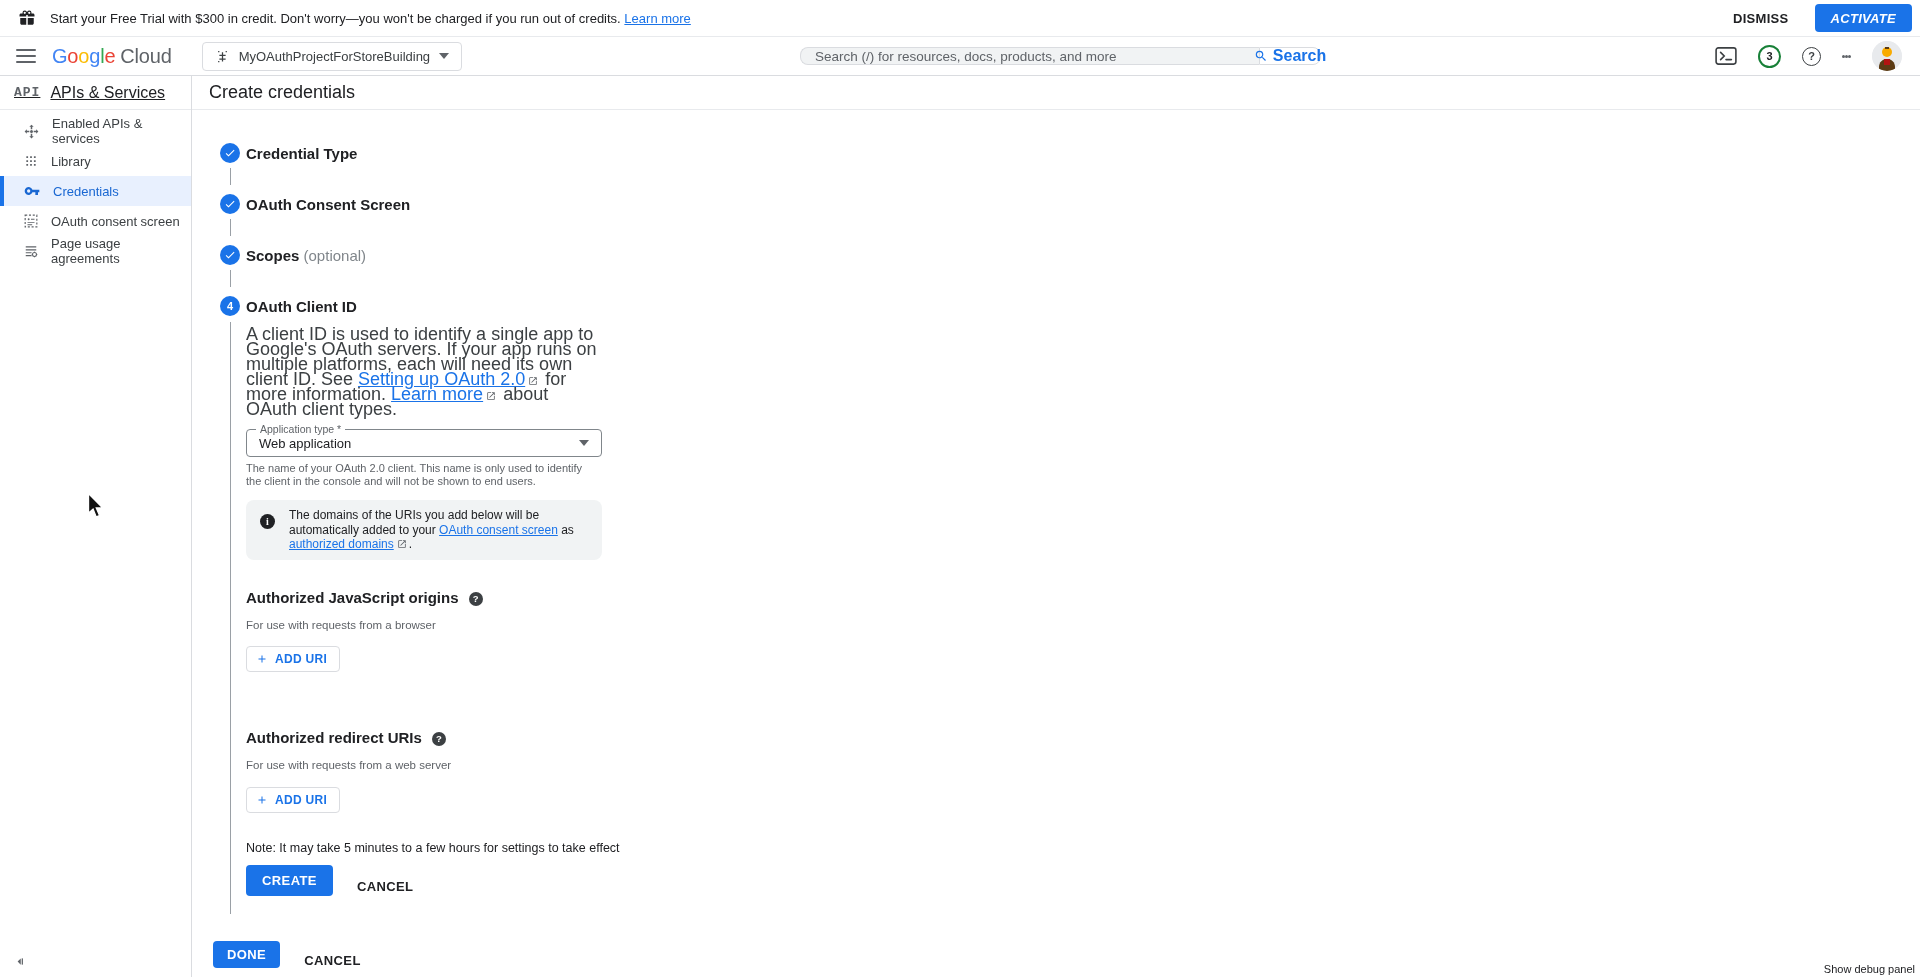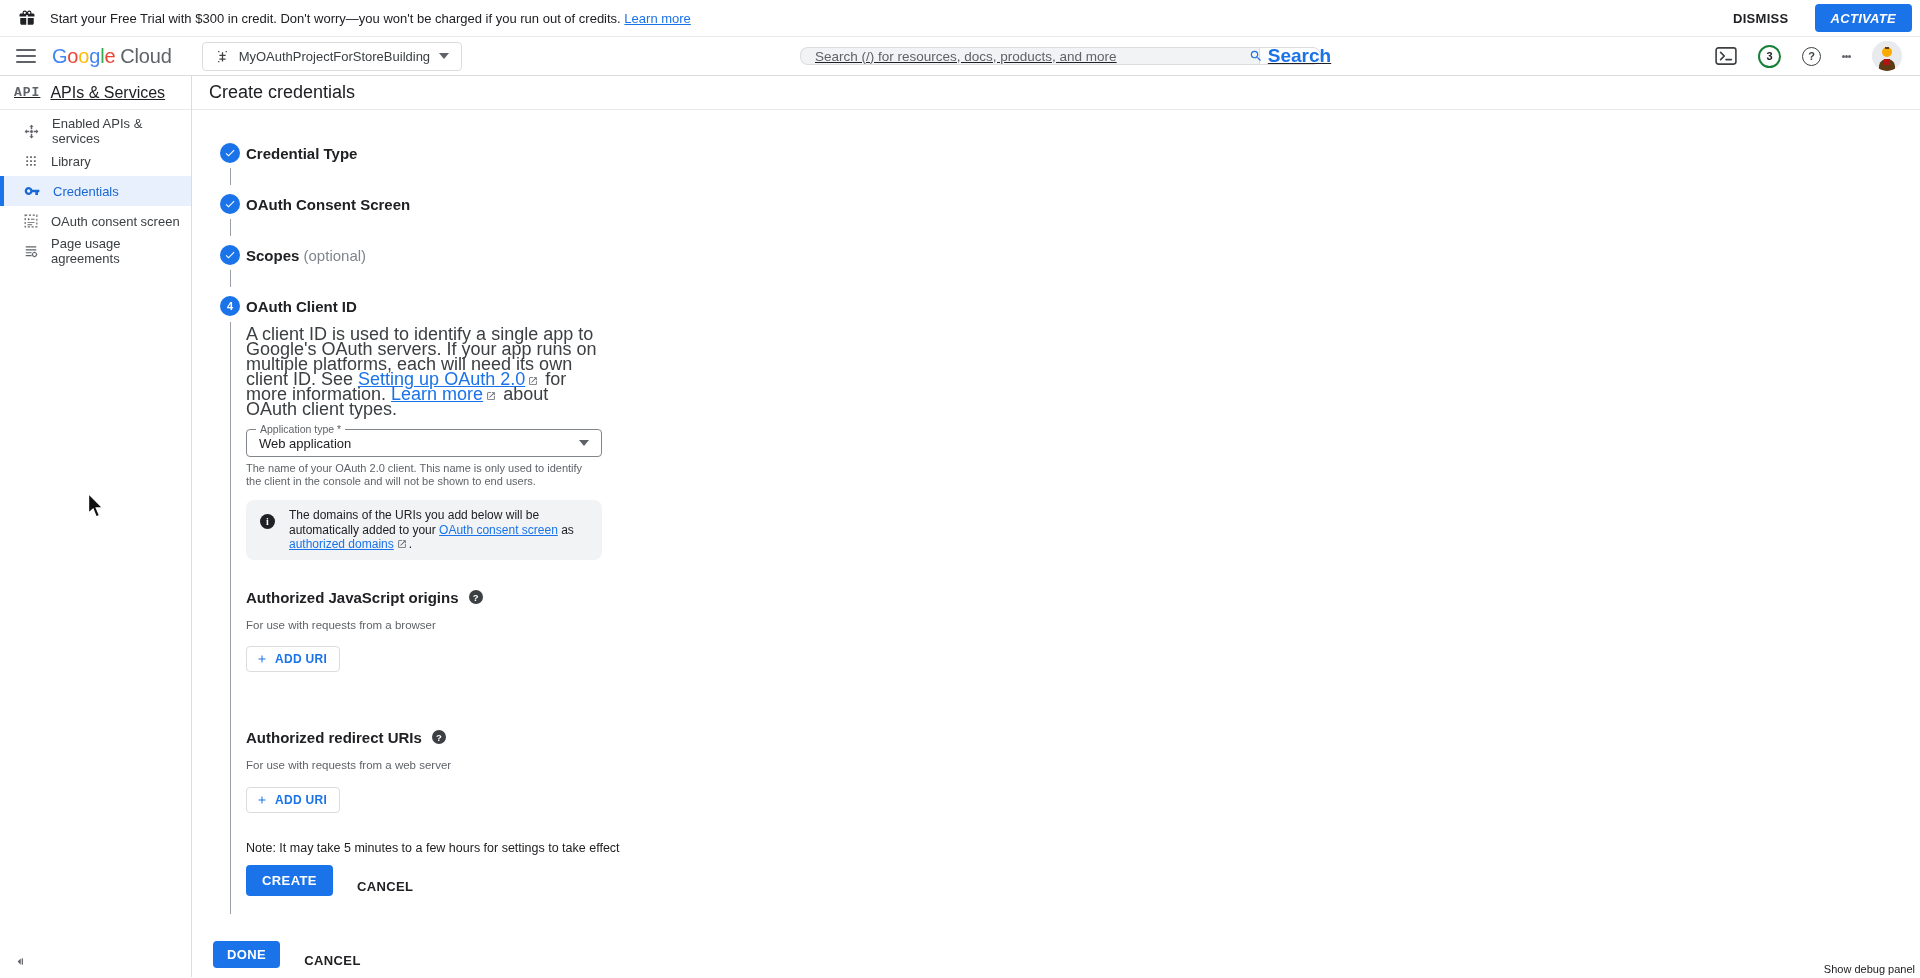--- a/index.html
+++ b/index.html
@@ -18,24 +18,24 @@
   .btn-dismiss { background:none; border:none; font-family:inherit; font-size:13px; font-weight:700; letter-spacing:.3px; color:#202124; margin-right:26px; cursor:pointer; }
   .btn-activate { background:#1a73e8; color:#fff; border:none; border-radius:4px; height:28px; padding:0 16px; font-family:inherit; font-size:13px; font-weight:700; letter-spacing:.3px; cursor:pointer;font-style:italic; }
 
   
   .header { height:39px; border-bottom:1px solid #dadce0; display:flex; align-items:center; padding:0 18px 0 16px; position:relative; background:#fff; }
   .hamburger { width:20px; cursor:pointer; margin-right:16px; }
   .hamburger span { display:block; height:2px; background:#5f6368; margin:4px 0; border-radius:1px; }
   .logo { font-size:20px; display:flex; align-items:center; cursor:pointer; letter-spacing:-0.2px; }
   .logo .cloud { color:#5f6368; margin-left:5px; }
   .proj-btn { margin-left:30px; height:29px; border:1px solid #dadce0; border-radius:4px; background:#fff; display:flex; align-items:center; gap:9px; padding:0 12px; font-family:inherit; font-size:13px; color:#3c4043; cursor:pointer; }
-  .search-wrap { position:absolute; left:800px; top:50%; transform:translateY(-50%); display:flex; height:18px;text-decoration:underline; }
+  .search-wrap { position:absolute; left:800px; top:50%; transform:translateY(-50%); display:flex; height:18px; }
   .search-input { width:459px; background:#f1f3f4; border:1px solid #dadce0; border-right:none; border-radius:8px 0 0 8px; padding:0 14px; font-family:inherit; font-size:13.5px; color:#202124; outline:none; }
   .search-input::placeholder { color:#5f6368; }
-  .search-btn { width:62px; background:#fff; border:1px solid #dadce0; border-radius:0 8px 8px 0; display:flex; align-items:center; justify-content:center; gap:5px; color:#1a73e8; font-family:inherit; font-size:19px; font-weight:700; cursor:pointer; }
+  .search-btn { width:62px; background:#fff; border:1px solid #dadce0; border-radius:0 8px 8px 0; display:flex; align-items:center; justify-content:center; gap:5px; color:#1a73e8; font-family:inherit; font-size:16px; font-weight:700; cursor:pointer; }
   .header-icons { margin-left:auto; display:flex; align-items:center; gap:21px; }
   .hicon { cursor:pointer; display:flex; align-items:center; justify-content:center; }
   .notif { width:23px; height:23px; border:2px solid #188038; border-radius:50%; font-size:11px; font-weight:700; color:#202124; background:#fff; }
   .help-circ { width:19px; height:19px; border:1.6px solid #3c4043; border-radius:50%; font-size:11px; font-weight:700; color:#3c4043; }
   .dots span { display:block; width:3px; height:3px; background:#5f6368; border-radius:50%; margin:2px auto; }
   .avatar { width:30px; height:30px; border-radius:50%; background:#e8eaed; overflow:hidden; }
 
   
   .shell { display:flex; height:901px; }
   .sidebar { width:192px; border-right:1px solid #dadce0; position:relative; flex-shrink:0; }
@@ -73,21 +73,21 @@
   .field .caret { margin-left:auto; }
   .field.focused { border:2px solid #1a73e8; height:29px; margin-top:16px; }
   .field.focused .field-label { color:#1967d2; }
   .name-input { border:none; outline:none; width:100%; font-family:inherit; font-size:13px; color:#202124; background:transparent; }
   .helper { width:348px; margin-top:5px; font-size:11px; line-height:13px; color:#5f6368; }
 
   .infobox { width:356px; margin-top:12px; background:#f1f3f4; border-radius:8px; padding:8px 16px 8px 14px; display:flex; gap:14px; align-items:flex-start; }
   .info-ic { width:15px; height:15px; border-radius:50%; background:#202124; color:#fff; font-size:10px; font-weight:700; font-family:"Liberation Serif", serif; display:flex; align-items:center; justify-content:center; flex-shrink:0; margin-top:6px; }
   .info-text { font-size:12px; line-height:14.5px; color:#202124; }
 
-  .sec-title { margin-top:29px; display:flex; align-items:center; gap:10px; font-size:15px; font-weight:700; color:#202124; }
+  .sec-title { margin-top:29px; display:flex; align-items:flex-end; gap:10px; font-size:15px; font-weight:700; color:#202124; }
   .sec-title.second { margin-top:57px; }
   .help-dot { width:14px; height:14px; border-radius:50%; background:#3c4043; color:#fff; font-size:9.5px; font-weight:700; display:flex; align-items:center; justify-content:center; cursor:pointer; }
   .sec-sub { margin-top:13px; font-size:11.5px; color:#5f6368; }
   .add-uri { margin-top:15px; display:inline-flex; align-items:center; gap:7px; height:26px; padding:0 12px 0 9px; border:1px solid #dadce0; border-radius:4px; background:#fff; color:#1a73e8; font-family:inherit; font-size:12px; font-weight:700; letter-spacing:.3px; cursor:pointer; }
   .add-uri.second { margin-top:16px; }
 
   .note { margin-top:28px; font-size:12.5px; color:#202124; }
   .create-row { margin-top:10px; display:flex; align-items:center; gap:24px; }
   .btn-primary { background:#1a73e8; color:#fff; border:none; border-radius:4px; height:31px; padding:0 16px; font-family:inherit; font-size:13px; font-weight:700; letter-spacing:.4px; cursor:pointer; }
   .btn-text { background:none; border:none; color:#202124; font-family:inherit; font-size:13px; font-weight:700; letter-spacing:.4px; cursor:pointer;margin-top:12px; }

